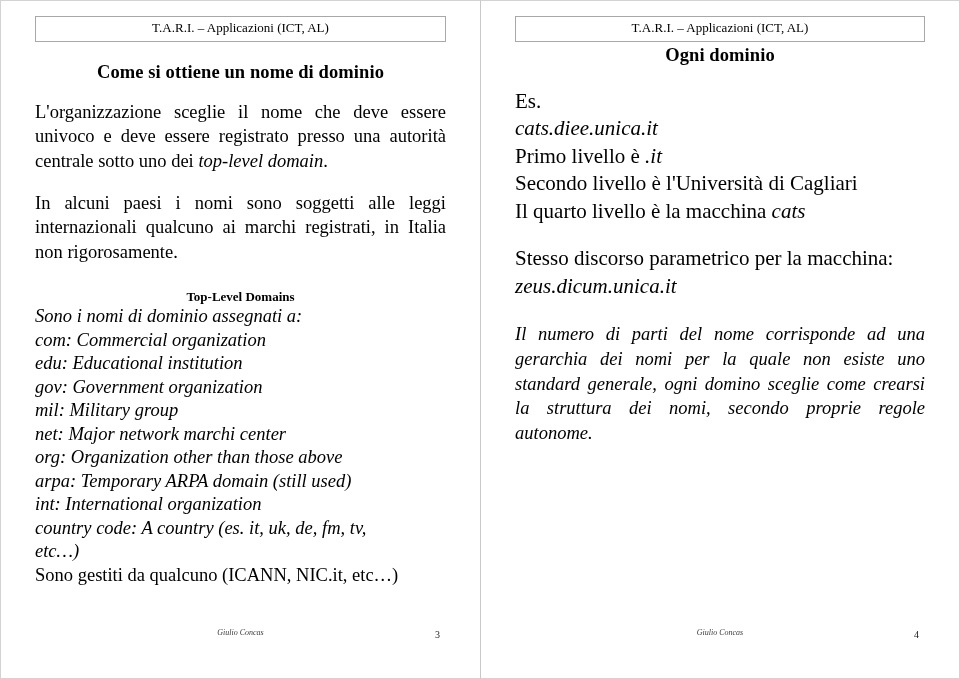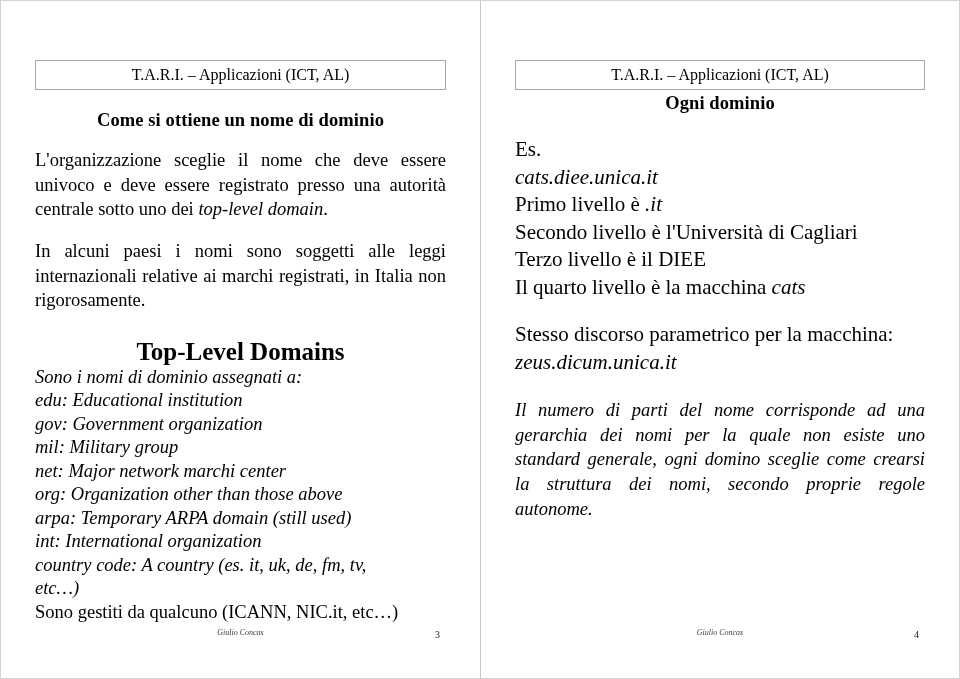--- a/index.html
+++ b/index.html
@@ -36,26 +36,25 @@
   .slide-inner {
     position: absolute;
     left: 0; top: 0; right: 0; bottom: 0;
     padding: 15px 34px 0 34px;
     box-sizing: border-box;
   }
 
   .title-box {
     border: 1px solid #a8a8a8;
     text-align: center;
-    font-size: 16px;
+    font-size: 13px;
     line-height: 1.45;
     padding: 2px 4px 3px 4px;
     box-sizing: border-box;
     white-space: nowrap;
-    margin-top: 44px;
   }
 
   .subtitle {
     text-align: center;
     font-weight: bold;
     font-size: 18.5px;
     margin-top: 20px;
     letter-spacing: 0.1px;
   }
   .subtitle.tight { margin-top: 3px; }
@@ -64,21 +63,21 @@
     text-align: justify;
     font-size: 18.5px;
     line-height: 1.33;
     margin-top: 17px;
   }
   .body-just.gap-lg { margin-top: 22px; }
 
   .heading-center {
     text-align: center;
     font-weight: bold;
-    font-size: 25px;
+    font-size: 13px;
     margin-top: 25px;
   }
 
   .list-block {
     font-size: 18.5px;
     line-height: 1.27;
   }
   .list-block .ln { white-space: normal; }
   .it { font-style: italic; }
   .plain { font-style: normal; }
@@ -123,26 +122,27 @@
     <div class="slide-inner">
 
       <div class="title-box">T.A.R.I. – Applicazioni (ICT, AL)</div>
 
       <div class="subtitle">Come si ottiene un nome di dominio</div>
 
       <div class="body-just">
         <span>L'organizzazione sceglie il nome che deve essere univoco e deve essere registrato presso una autorità centrale sotto uno dei </span><span class="it">top-level domain</span><span>.</span>
       </div>
 
-      <div class="body-just">In alcuni paesi i nomi sono soggetti alle leggi internazionali relative ai marchi registrati, in Italia non rigorosamente.</div>
+      <div class="body-just">In alcuni paesi i nomi sono soggetti alle leggi internazionali qualcuno ai marchi registrati, in Italia non rigorosamente.</div>
 
       <div class="heading-center">Top-Level Domains</div>
 
       <div class="list-block">
         <div class="ln it">Sono i nomi di dominio assegnati a:</div>
+        <div class="ln it">com: Commercial organization</div>
         <div class="ln it">edu: Educational institution</div>
         <div class="ln it">gov: Government organization</div>
         <div class="ln it">mil: Military group</div>
         <div class="ln it">net: Major network marchi center</div>
         <div class="ln it">org: Organization other than those above</div>
         <div class="ln it">arpa: Temporary ARPA domain (still used)</div>
         <div class="ln it">int: International organization</div>
         <div class="ln it">country code: A country (es. it, uk, de, fm, tv,</div>
         <div class="ln it">etc…)</div>
         <div class="ln plain">Sono gestiti da qualcuno (ICANN, NIC.it, etc…)</div>
@@ -168,23 +168,20 @@
         <div class="ln">Es.</div>
         <div class="ln it">cats.diee.unica.it</div>
 
         <div class="ln">
           <span>Primo livello è </span><span class="it">.it</span>
         </div>
         <div class="ln">
           <span>Secondo livello è l'Università di Cagliari</span><span class="it"></span>
         </div>
         <div class="ln">
-          <span>Terzo livello è il DIEE</span><span class="it"></span>
-        </div>
-        <div class="ln">
           <span>Il quarto livello è la macchina </span><span class="it">cats</span>
         </div>
       </div>
 
 
       <div class="lines-block" style="margin-top:20px;">
         <div class="ln">Stesso discorso parametrico per la macchina:</div>
         <div class="ln it">zeus.dicum.unica.it</div>
       </div>
 

